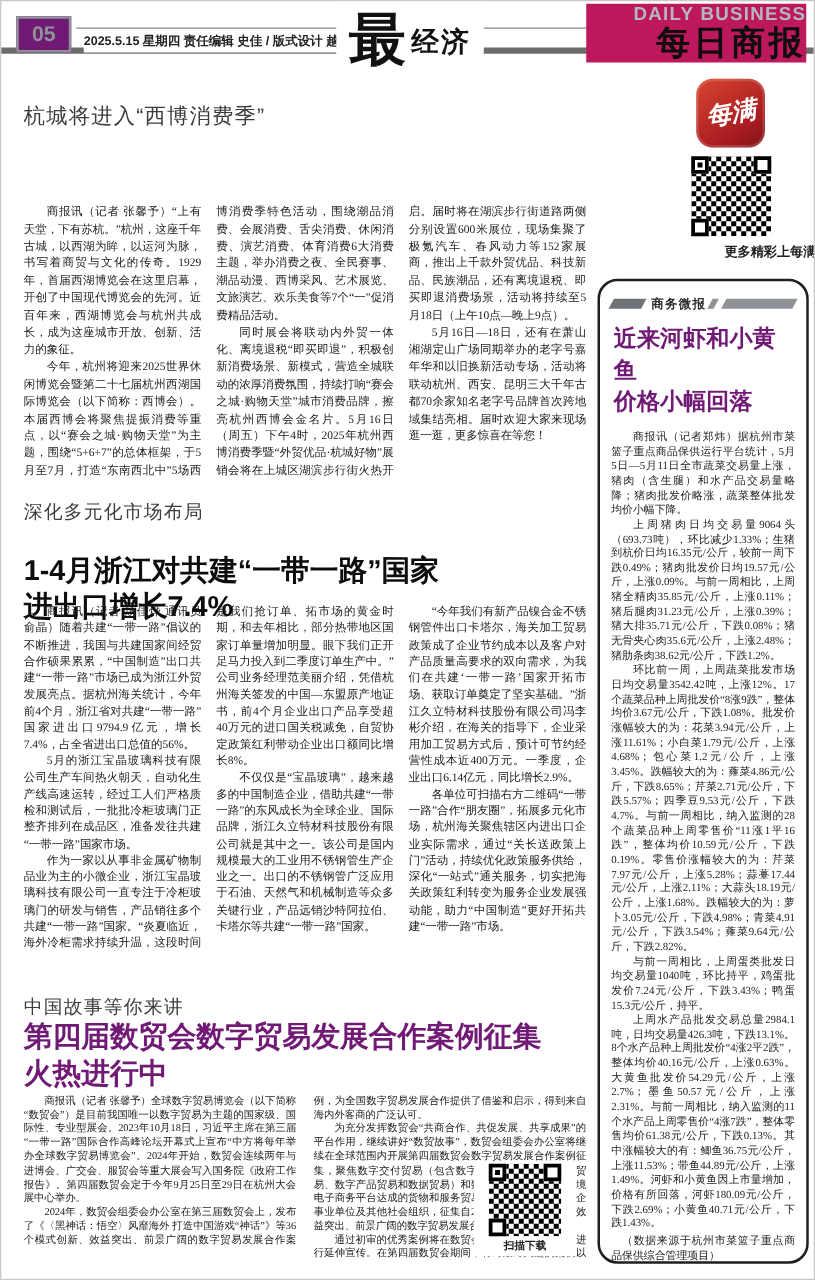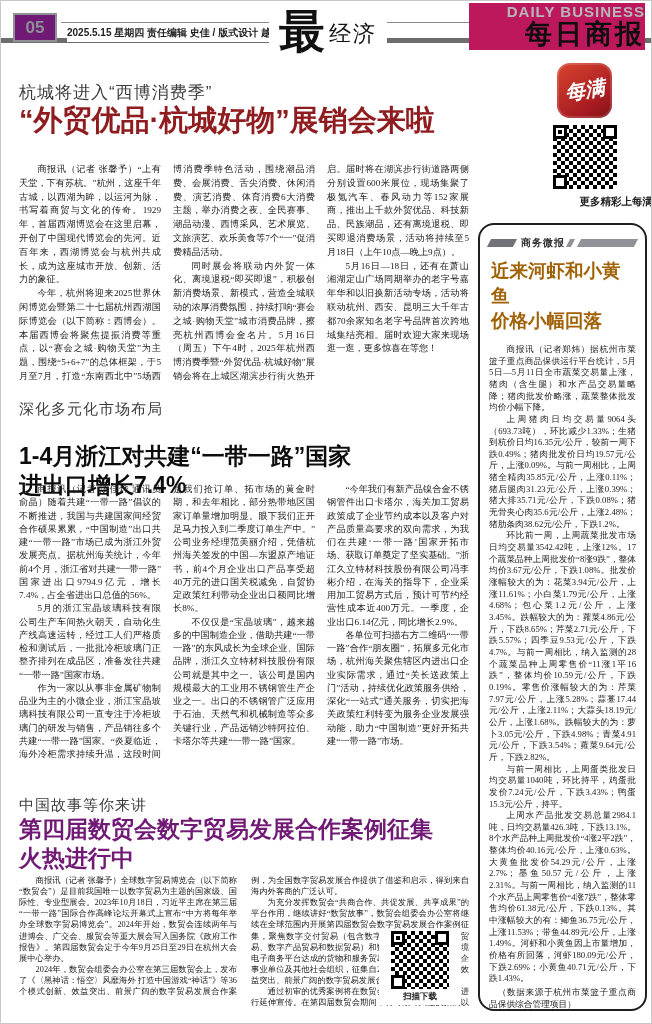--- a/index.html
+++ b/index.html
@@ -11,21 +11,21 @@
   .hdr-thick{position:absolute;top:37px;left:0;right:0;height:5px;background:#6d6d6d;}
   .pagenum{position:absolute;left:12px;top:12px;width:40px;height:25px;line-height:25px;
            border:2px solid #8e9296;color:#8e9296;font-weight:bold;font-size:17px;
            text-align:center;background:#701a75;z-index:3;}
   .dateline{position:absolute;left:66px;top:25px;background:#fff;padding:0 6px 2px 0;
             font-size:10px;font-weight:bold;color:#222;z-index:3;white-space:nowrap;}
   .nameplate{position:absolute;left:268px;top:0;background:#fff;padding:2px 10px 0 10px;
              z-index:4;display:flex;align-items:flex-end;}
   .nameplate .big{font-family:"Liberation Serif","DejaVu Serif",serif;font-weight:900;
                   font-size:46px;line-height:1;}
-  .nameplate .section{font-size:22px;font-weight:normal;margin:16px 0 6px 4px;letter-spacing:2px;}
+  .nameplate .section{font-size:22px;font-weight:bold;margin:16px 0 6px 4px;letter-spacing:2px;}
   .masthead{position:absolute;right:6px;top:2px;width:170px;text-align:right;background:#be185d;
             z-index:4;padding-left:6px;}
   .masthead .en{font-size:15px;font-weight:bold;color:#b4b8bb;letter-spacing:1px;}
   .masthead .cn{font-size:27px;font-weight:700;color:#0d0d0d;letter-spacing:3px;line-height:1.1;}
   
   .kicker{position:absolute;left:18px;font-size:16px;color:#3c3c3c;letter-spacing:1px;}
   .headline{position:absolute;left:18px;font-weight:900;letter-spacing:0;}
   .body{position:absolute;left:18px;width:450px;overflow:hidden;text-align:justify;
         font-family:"Liberation Serif","DejaVu Serif",serif;color:#1a1a1a;}
   .body p{margin:0;text-indent:2em;}
@@ -67,21 +67,21 @@
   
   .sidebox{position:absolute;left:477px;top:222px;width:169px;height:788px;
            border:2px solid #1f1f1f;border-radius:16px;box-sizing:border-box;
            padding:12px 9px 20px 9px;overflow:hidden;background:#fff;}
   .tagrow{display:flex;align-items:center;height:12px;margin-bottom:10px;}
   .tagrow .bar{height:8px;background:#8f9398;transform:skewX(-28deg);}
   .tagrow .b1{width:26px;margin-right:6px;background:#6f7377;}
   .tagrow .b2{flex:1;margin-left:6px;}
   .tagrow .slash{width:5px;height:8px;background:#8f9398;transform:skewX(-28deg);margin-left:3px;}
   .tagrow .tag-text{font-size:10px;font-weight:bold;color:#2e2e2e;letter-spacing:1px;white-space:nowrap;}
-  .side-headline{font-size:18.5px;font-weight:900;color:#a16207;line-height:1.35;margin:2px 0 10px 2px;}
+  .side-headline{font-size:18.5px;font-weight:900;color:#701a75;line-height:1.35;margin:2px 0 10px 2px;}
   .side-body{font-family:"Liberation Serif","DejaVu Serif",serif;font-size:8.7px;line-height:1.34;
              text-align:justify;color:#1a1a1a;}
   .side-body p{margin:0;text-indent:2em;}
   .side-body p.note{text-indent:1em;margin-top:2px;}
 </style>
 </head>
 <body>
 
 <div class="page">
 
@@ -92,21 +92,20 @@
   <div class="nameplate">
     <span class="big">最</span>
     <span class="section">经济</span>
   </div>
   <div class="masthead">
     <div class="en">DAILY BUSINESS</div>
     <div class="cn">每日商报</div>
   </div>
 
   <div class="kicker a1-kicker">杭城将进入“西博消费季”</div>
-  <div class="headline a1-headline">“外贸优品·杭城好物”展销会来啦</div>
   <div class="body a1-body">
       <p>商报讯（记者 张馨予）“上有天堂，下有苏杭。”杭州，这座千年古城，以西湖为眸，以运河为脉，书写着商贸与文化的传奇。1929年，首届西湖博览会在这里启幕，开创了中国现代博览会的先河。近百年来，西湖博览会与杭州共成长，成为这座城市开放、创新、活力的象征。</p>
       <p>今年，杭州将迎来2025世界休闲博览会暨第二十七届杭州西湖国际博览会（以下简称：西博会）。本届西博会将聚焦提振消费等重点，以“赛会之城·购物天堂”为主题，围绕“5+6+7”的总体框架，于5月至7月，打造“东南西北中”5场西博消费季特色活动，围绕潮品消费、会展消费、舌尖消费、休闲消费、演艺消费、体育消费6大消费主题，举办消费之夜、全民赛事、潮品动漫、西博采风、艺术展览、文旅演艺、欢乐美食等7个“一”促消费精品活动。</p>
       <p>同时展会将联动内外贸一体化、离境退税“即买即退”，积极创新消费场景、新模式，营造全城联动的浓厚消费氛围，持续打响“赛会之城·购物天堂”城市消费品牌，擦亮杭州西博会金名片。5月16日（周五）下午4时，2025年杭州西博消费季暨“外贸优品·杭城好物”展销会将在上城区湖滨步行街火热开启。届时将在湖滨步行街道路两侧分别设置600米展位，现场集聚了极氪汽车、春风动力等152家展商，推出上千款外贸优品、科技新品、民族潮品，还有离境退税、即买即退消费场景，活动将持续至5月18日（上午10点—晚上9点）。</p>
       <p>5月16日—18日，还有在萧山湘湖定山广场同期举办的老字号嘉年华和以旧换新活动专场，活动将联动杭州、西安、昆明三大千年古都70余家知名老字号品牌首次跨地域集结亮相。届时欢迎大家来现场逛一逛，更多惊喜在等您！</p>
     </div>
 
   <div class="kicker a2-kicker">深化多元化市场布局</div>
   <div class="headline a2-headline">
     <div>1-4月浙江对共建“一带一路”国家</div>

